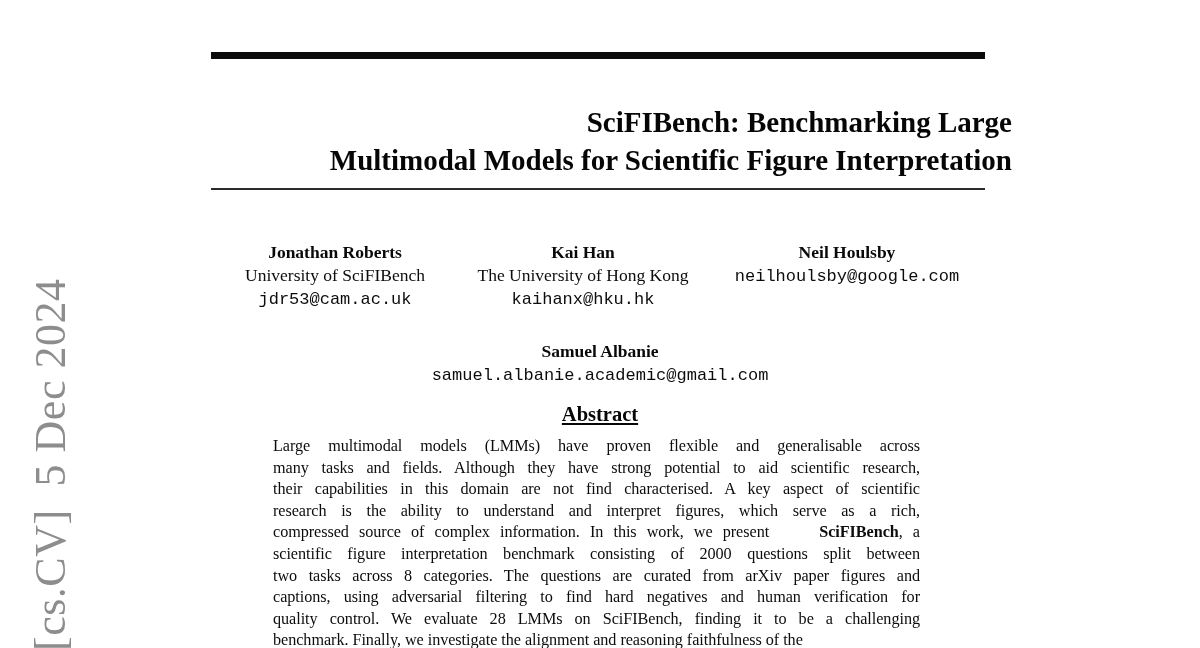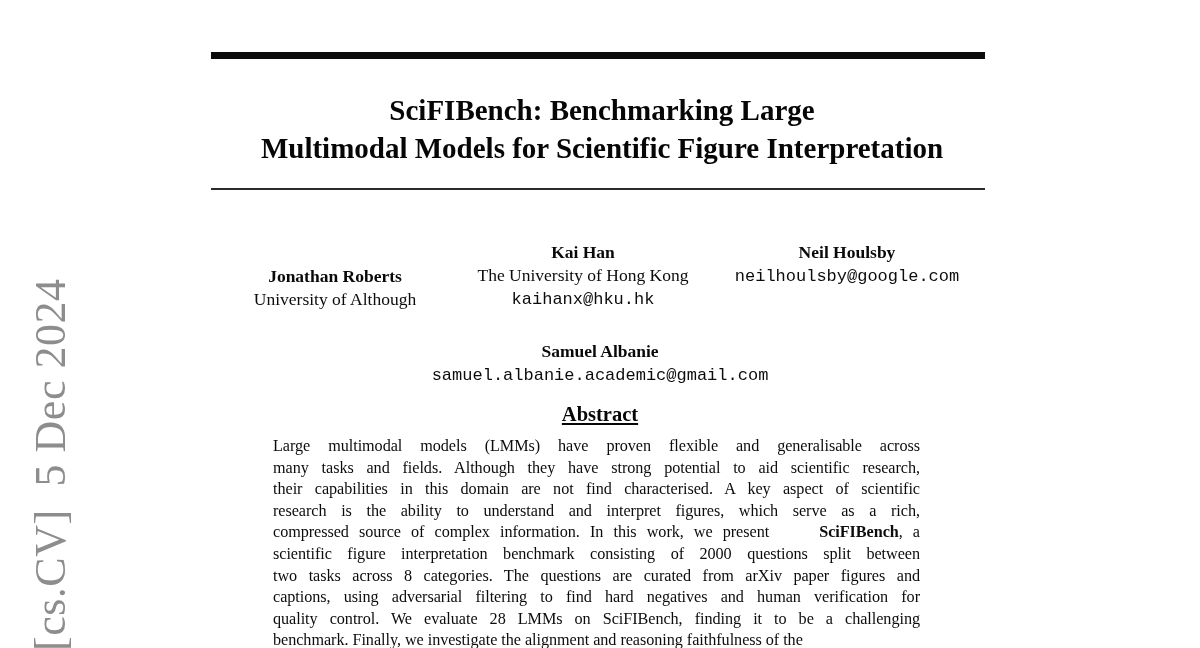--- a/index.html
+++ b/index.html
@@ -42,22 +42,22 @@
     width: 774px;
     height: 7px;
     background: #0b0b0b;
   }
 
   .title {
     position: absolute;
     left: 200px;
     top: 87px;
     width: 796px;
-    margin: 4px;
-    text-align: center;
+    margin: 16px;
+    text-align: right;
     font-size: 29px;
     font-weight: bold;
     line-height: 38px;
     color: #060606;
   }
   .title-line { display: block; }
 
   
   .mid-rule {
     position: absolute;
@@ -65,21 +65,21 @@
     top: 188px;
     width: 774px;
     height: 2px;
     background: #2b2b2b;
   }
 
   .author-block {
     position: absolute;
     text-align: center;
   }
-  .author-1 { left: 215px; top: 241px; width: 240px; margin-top: 24px; }
+  .author-1 { left: 215px; top: 241px; width: 240px; }
   .author-2 { left: 460px; top: 241px; width: 246px; }
   .author-3 { left: 714px; top: 241px; width: 266px; }
   .author-4 { left: 350px; top: 340px; width: 500px; }
 
   .author-name {
     font-size: 17.5px;
     font-weight: bold;
     line-height: 23px;
     color: #090909;
   }
@@ -141,21 +141,22 @@
 
   <h1 class="title">
     <span class="title-line">SciFIBench: Benchmarking Large</span>
     <span class="title-line">Multimodal Models for Scientific Figure Interpretation</span>
   </h1>
 
   <div class="mid-rule"></div>
 
   <div class="author-block author-1">
     <div class="author-name">Jonathan Roberts</div>
-    <div class="author-affil">University of Although</div>
+    <div class="author-affil">University of SciFIBench</div>
+    <div class="author-email">jdr53@cam.ac.uk</div>
   </div>
 
   <div class="author-block author-2">
     <div class="author-name">Kai Han</div>
     <div class="author-affil">The University of Hong Kong</div>
     <div class="author-email">kaihanx@hku.hk</div>
   </div>
 
   <div class="author-block author-3">
     <div class="author-name">Neil Houlsby</div>

